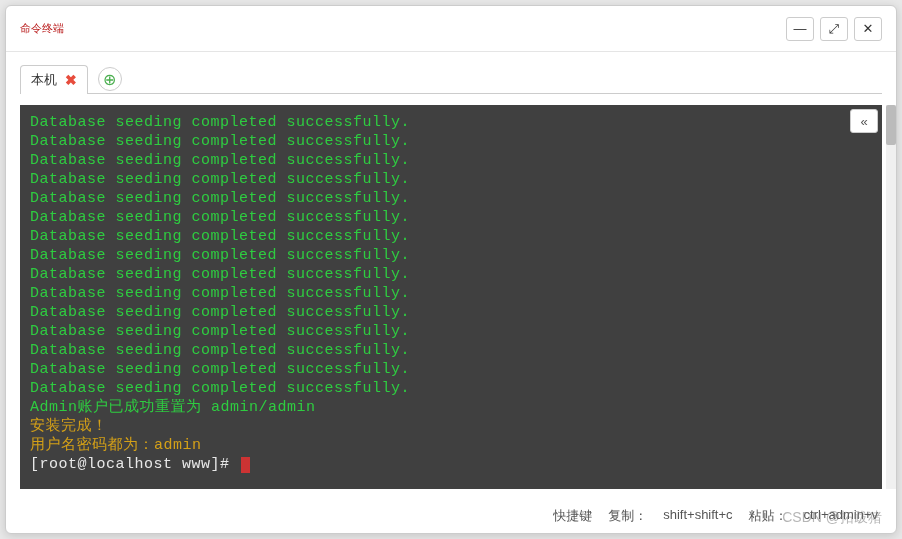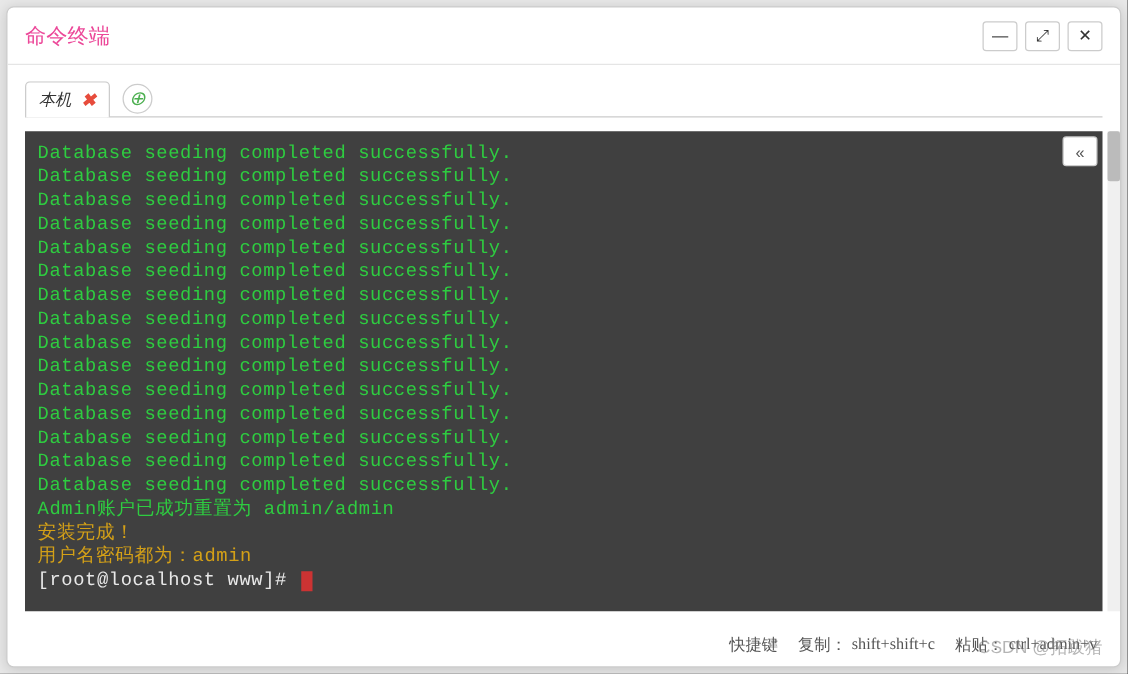--- a/index.html
+++ b/index.html
@@ -26,22 +26,22 @@
     }
     .titlebar {
       display: flex;
       align-items: center;
       justify-content: space-between;
       padding: 8px 14px;
       border-bottom: 1px solid #e5e5e5;
       height: 46px;
     }
     .title {
-      font-size: 17px;
-      color: #ec4899;
+      font-size: 11px;
+      color: #b91c1c;
     }
     .window-controls {
       display: flex;
       gap: 6px;
     }
     .win-btn {
       width: 28px;
       height: 24px;
       border: 1px solid #ccc;
       border-radius: 3px;
@@ -52,21 +52,20 @@
       cursor: pointer;
       font-size: 13px;
       color: #333;
     }
     .tabbar {
       display: flex;
       align-items: flex-end;
       padding: 10px 14px 0 14px;
       gap: 6px;
       height: 42px;
-      font-style: italic;
     }
     .tab {
       border: 1px solid #ccc;
       border-bottom: none;
       border-radius: 4px 4px 0 0;
       padding: 5px 10px;
       background: #fff;
       display: flex;
       align-items: center;
       gap: 8px;
@@ -165,21 +164,21 @@
     }
     .statusbar {
       display: flex;
       justify-content: flex-end;
       align-items: flex-end;
       gap: 16px;
       padding: 6px 18px 8px 0;
       font-size: 13px;
       color: #555;
     }
-    .statusbar .kv { display: flex; gap: 4px; font-family: Liberation Serif, serif; }
+    .statusbar .kv { display: flex; gap: 16px; }
     .watermark {
       position: absolute;
       right: 20px;
       bottom: 12px;
       color: rgba(120,120,120,0.55);
       font-size: 14px;
       pointer-events: none;
       margin-top: 48px;
     }
   </style>

